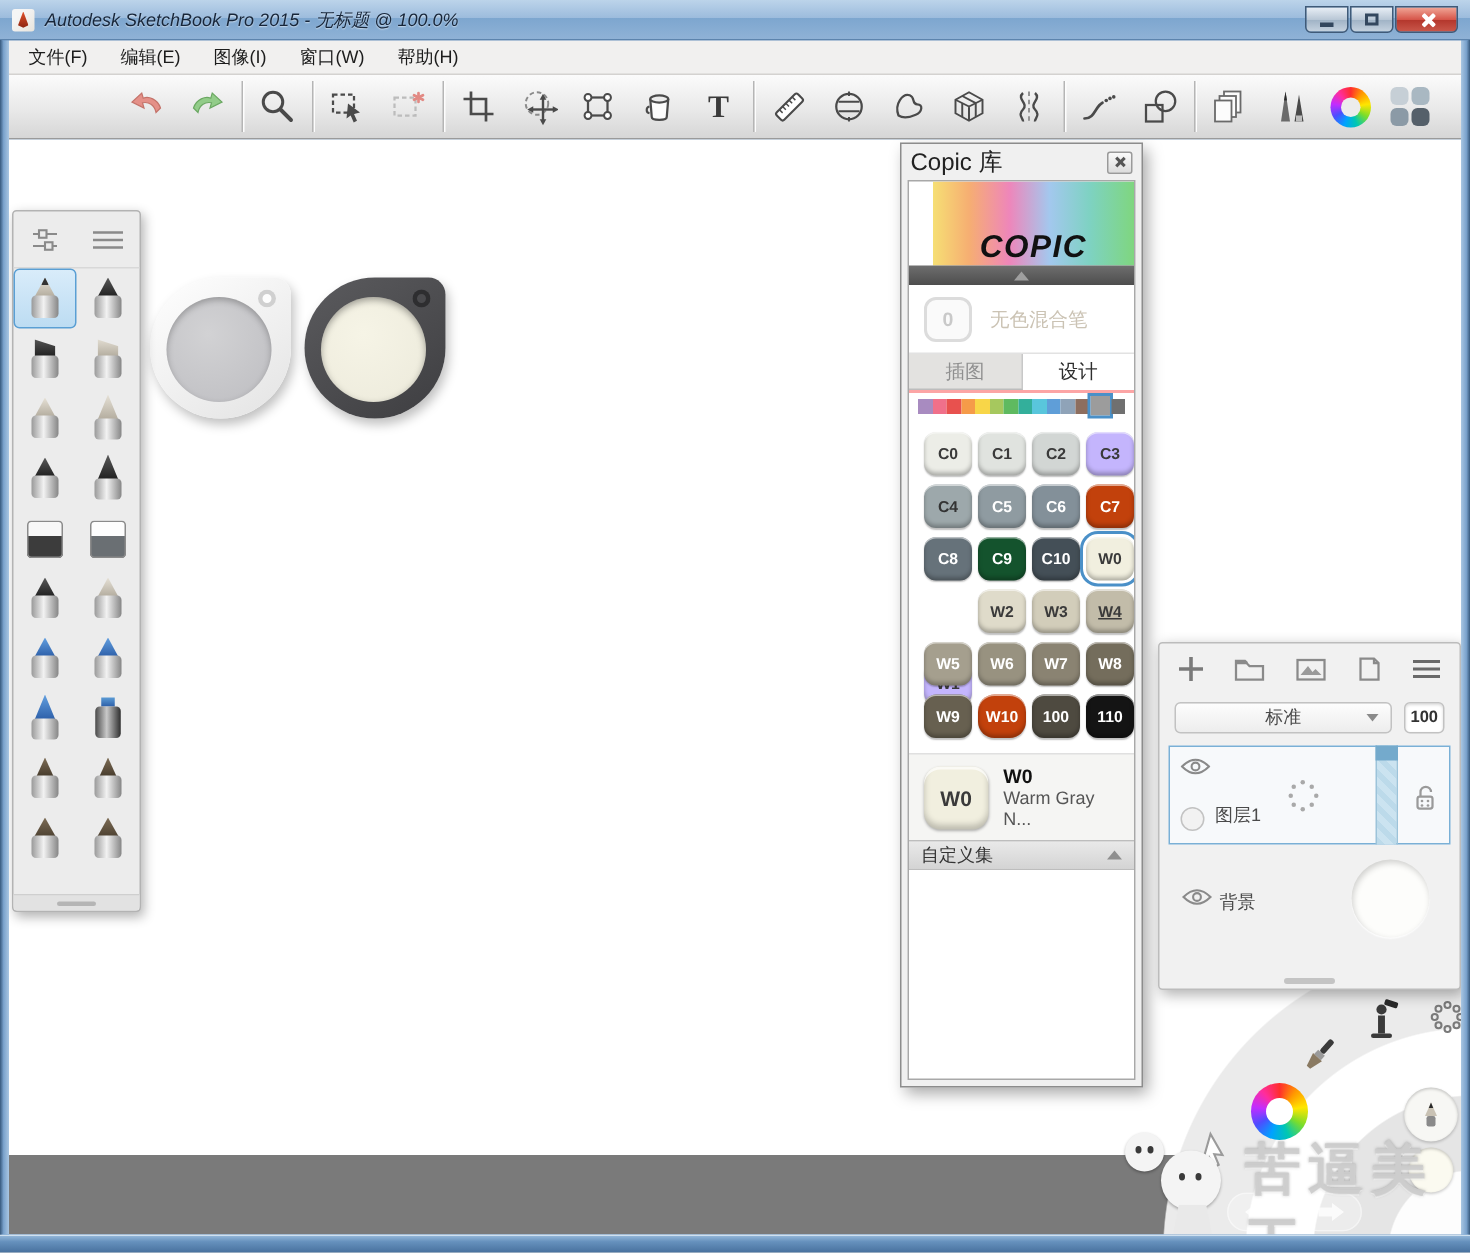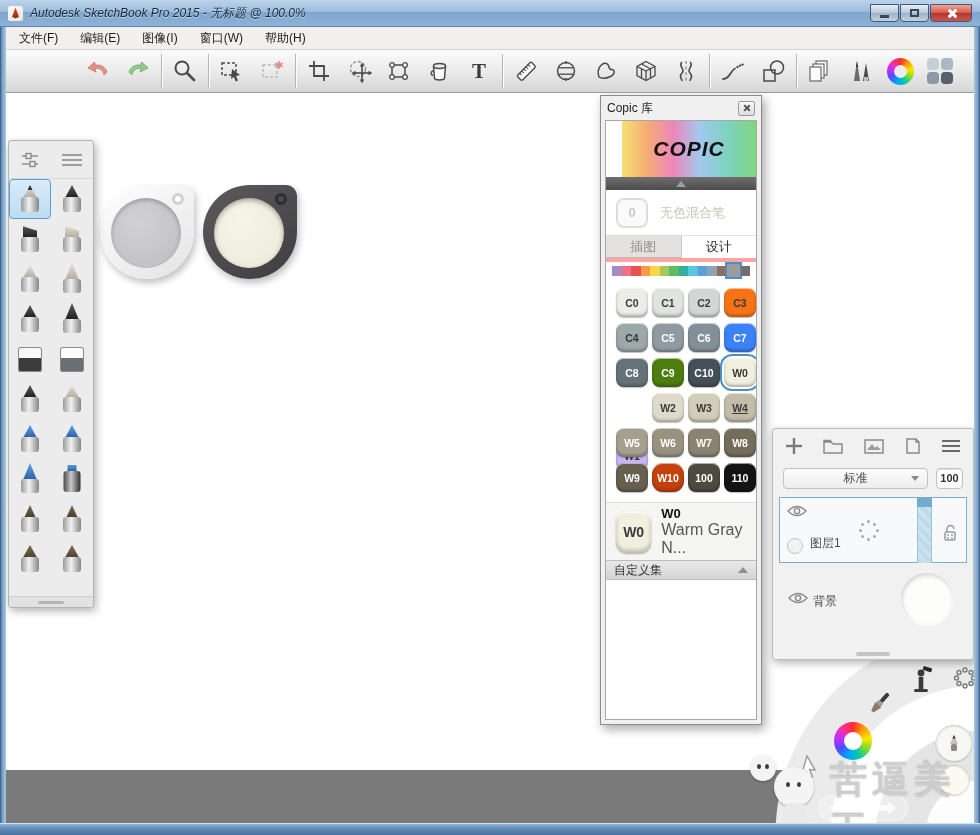--- a/index.html
+++ b/index.html
@@ -82,50 +82,50 @@
   .v-tall .tip{height:17px;top:0;} .v-tall .body{top:16px;height:14px;}
   .v-bristle .tip{background:linear-gradient(#7d6c55,#453a2b);clip-path:polygon(50% 0,92% 100%,8% 100%);}
   .v-big .tip{width:20px;height:15px;}
   .v-eraser .body{top:4px;width:24px;height:25px;border-radius:3px;background:linear-gradient(#f7f7f7 0 42%,#3c3c3c 42%);box-shadow:inset 0 0 0 1px #8a8a8a;}
   .v-eraser2 .body{background:linear-gradient(#fdfdfd 0 42%,#6a6f73 42%);}
   .v-can .tip{width:9px;height:6px;clip-path:none;background:linear-gradient(#5b9bd5,#2d5fa8);}
   .v-can .body{top:8px;width:17px;height:21px;background:linear-gradient(90deg,#4a4a4a,#c9c9c9 45%,#2e2e2e);}
   
   .copicpanel{position:absolute;left:594px;top:2px;width:162px;height:630px;z-index:5;
     background:#f0f0f0;border:1px solid #8c8c8c;box-shadow:3px 4px 10px rgba(0,0,0,.35);}
-  .cp-title{height:24px;display:flex;align-items:center;padding:0 6px;font-size:12px;color:#222;}
+  .cp-title{height:24px;display:flex;align-items:center;padding:0 6px;font-size:16px;color:#222;}
   .cp-close{margin-left:auto;width:17px;height:15px;border:1px solid #9a9a9a;border-radius:2px;background:linear-gradient(#fafafa,#dcdcdc);display:flex;align-items:center;justify-content:center;}
   .cp-close i{position:relative;width:8px;height:8px;display:block;}
   .cp-close i::before,.cp-close i::after{content:"";position:absolute;left:3.3px;top:0;width:1.8px;height:8px;background:#555;}
   .cp-close i::before{transform:rotate(45deg);} .cp-close i::after{transform:rotate(-45deg);}
   .cp-body{position:absolute;left:4px;top:24px;right:4px;bottom:4px;background:#fff;border:1px solid #a8a8a8;overflow:hidden;}
-  .cp-banner{height:56px;display:flex;align-items:center;justify-content:center;
+  .cp-banner{height:56px;display:flex;align-items:flex-end;justify-content:center;
     background:linear-gradient(90deg,#f6df74,#f6ae72 18%,#ee86ba 38%,#a3c8ee 58%,#7ed2c2 78%,#7fd67f);margin-left:16px;}
   .cp-logo{font-size:21px;font-weight:800;letter-spacing:1px;color:#111;font-style:italic;}
   .cp-darkbar{height:13px;background:linear-gradient(#6e6e6e,#4d4d4d);display:flex;align-items:center;justify-content:center;}
   .tri-up{width:0;height:0;border-left:5px solid transparent;border-right:5px solid transparent;border-bottom:6px solid #9f9f9f;}
   .cp-blender{height:46px;display:flex;align-items:center;padding:0 10px;gap:12px;border-bottom:1px solid #e2e2e2;}
   .cp-bl-sw{width:32px;height:30px;border-radius:8px;border:2px solid #dcdcdc;color:#c9c9c9;font-weight:bold;font-size:13px;display:flex;align-items:center;justify-content:center;background:#fafafa;}
   .cp-bl-name{font-size:13px;color:#cbc3b4;}
-  .cp-tabs{height:26px;display:flex;border-bottom:4px solid #fca5a5;}
+  .cp-tabs{height:26px;display:flex;border-bottom:2px solid #fca5a5;}
   .cp-tab{flex:1;display:flex;align-items:center;justify-content:center;font-size:13px;}
   .cp-tab.inactive{background:#e3e2e0;color:#8f8f8f;border-right:1px solid #c8c8c8;border-bottom:1px solid #bdbdbd;}
   .cp-tab.active{background:#fff;color:#2e2e2e;}
   .cp-strip{height:17px;display:flex;align-items:center;padding:0 6px;gap:0;}
   .fam{width:10px;height:10px;}
   .fam.sel{width:13px;height:13px;outline:2px solid #4a90c8;outline-offset:0;margin:0 1px;}
   .cp-swatches{padding:9px 8px 4px 10px;display:grid;grid-template-columns:repeat(4,34px);grid-auto-rows:35px;column-gap:2px;}
   .sw{width:32px;height:29px;border-radius:8px;display:flex;align-items:center;justify-content:center;
     font-size:10.5px;font-weight:bold;box-shadow:inset 0 1px 0 rgba(255,255,255,.55),inset 0 -2px 3px rgba(0,0,0,.28),0 1px 1px rgba(0,0,0,.25);}
   .sw.sel{box-shadow:0 0 0 2px #fff,0 0 0 4px #4a90c8,inset 0 1px 0 rgba(255,255,255,.55),inset 0 -2px 3px rgba(0,0,0,.28);}
   .cp-selrow{height:58px;display:flex;align-items:center;gap:10px;padding:0 10px;background:#f5f5f3;border-top:1px solid #e0e0e0;}
   .cp-selrow .bigsw{width:46px;height:42px;border-radius:11px;display:flex;align-items:center;justify-content:center;font-size:14px;font-weight:bold;color:#3a3a3a;
     box-shadow:inset 0 2px 0 rgba(255,255,255,.7),inset 0 -3px 4px rgba(0,0,0,.22),0 1px 2px rgba(0,0,0,.3);}
   .cp-selrow .t1{font-size:13px;font-weight:bold;color:#111;}
-  .cp-selrow .t2{font-size:16px;color:#555;}
+  .cp-selrow .t2{font-size:12px;color:#555;}
   .cp-custombar{height:20px;background:linear-gradient(#e9e9e9,#d4d4d4);border-top:1px solid #bdbdbd;border-bottom:1px solid #bdbdbd;
     display:flex;align-items:center;padding:0 8px;font-size:12px;color:#333;}
   .cp-custombar .tri{margin-left:auto;width:0;height:0;border-left:5px solid transparent;border-right:5px solid transparent;border-bottom:6px solid #8f8f8f;}
   
   .layerspanel{position:absolute;left:766px;top:335px;width:202px;height:232px;z-index:5;
     background:#f1f1f1;border:1px solid #bcbcbc;border-radius:3px;box-shadow:2px 3px 9px rgba(0,0,0,.3);text-align:center;}
   .lp-tools{height:34px;display:flex;align-items:center;justify-content:space-between;padding:0 12px;}
   .lp-moderow{height:30px;display:flex;align-items:center;gap:8px;padding:0 10px;}
   .lp-select{flex:1;height:21px;border:1px solid #c2c2c2;border-radius:4px;background:linear-gradient(#fdfdfd,#ededed);
     display:flex;align-items:center;justify-content:center;font-size:12px;color:#4a4a4a;position:relative;}
@@ -639,27 +639,27 @@
           <div class="fam" style="background-color: rgb(95, 158, 216);"></div>
           <div class="fam" style="background-color: rgb(143, 163, 184);"></div>
           <div class="fam" style="background-color: rgb(141, 110, 95);"></div>
           <div class="fam sel" style="background-color: rgb(156, 156, 156);"></div>
           <div class="fam" style="background-color: rgb(112, 112, 112);"></div>
         </div>
         <div class="cp-swatches">
           <div class="sw" style="background-color: rgb(236, 237, 231); color: rgb(58, 58, 58);">C0</div>
           <div class="sw" style="background-color: rgb(224, 227, 223); color: rgb(58, 58, 58);">C1</div>
           <div class="sw" style="background-color: rgb(210, 214, 212); color: rgb(58, 58, 58);">C2</div>
-          <div class="sw" style="background-color: #f97316; color: rgb(58, 58, 58);">C3</div>
+          <div class="sw" style="background-color: #c4b5fd; color: rgb(58, 58, 58);">C3</div>
           <div class="sw" style="background-color: rgb(157, 168, 171); color: rgb(51, 51, 51);">C4</div>
           <div class="sw" style="background-color: rgb(143, 155, 161); color: rgb(255, 255, 255);">C5</div>
           <div class="sw" style="background-color: rgb(131, 144, 153); color: rgb(255, 255, 255);">C6</div>
-          <div class="sw" style="background-color: #3b82f6; color: rgb(255, 255, 255);">C7</div>
+          <div class="sw" style="background-color: #c2410c; color: rgb(255, 255, 255);">C7</div>
           <div class="sw" style="background-color: rgb(102, 114, 122); color: rgb(255, 255, 255);">C8</div>
-          <div class="sw" style="background-color: #4d7c0f; color: rgb(255, 255, 255);">C9</div>
+          <div class="sw" style="background-color: #14532d; color: rgb(255, 255, 255);">C9</div>
           <div class="sw" style="background-color: rgb(68, 79, 87); color: rgb(255, 255, 255);">C10</div>
           <div class="sw sel" style="background-color: rgb(241, 239, 223); color: rgb(58, 58, 58);">W0</div>
           <div class="sw" style="background-color: #c4b5fd; color: rgb(58, 58, 58); margin-top: 48px;">W1</div>
           <div class="sw" style="background-color: rgb(223, 219, 202); color: rgb(58, 58, 58);">W2</div>
           <div class="sw" style="background-color: rgb(210, 205, 186); color: rgb(58, 58, 58);">W3</div>
           <div class="sw" style="background-color: rgb(194, 188, 169); color: rgb(58, 58, 58); text-decoration: underline;">W4</div>
           <div class="sw" style="background-color: rgb(165, 159, 142); color: rgb(255, 255, 255);">W5</div>
           <div class="sw" style="background-color: rgb(152, 146, 128); color: rgb(255, 255, 255);">W6</div>
           <div class="sw" style="background-color: rgb(138, 131, 114); color: rgb(255, 255, 255);">W7</div>
           <div class="sw" style="background-color: rgb(116, 109, 92); color: rgb(255, 255, 255);">W8</div>

